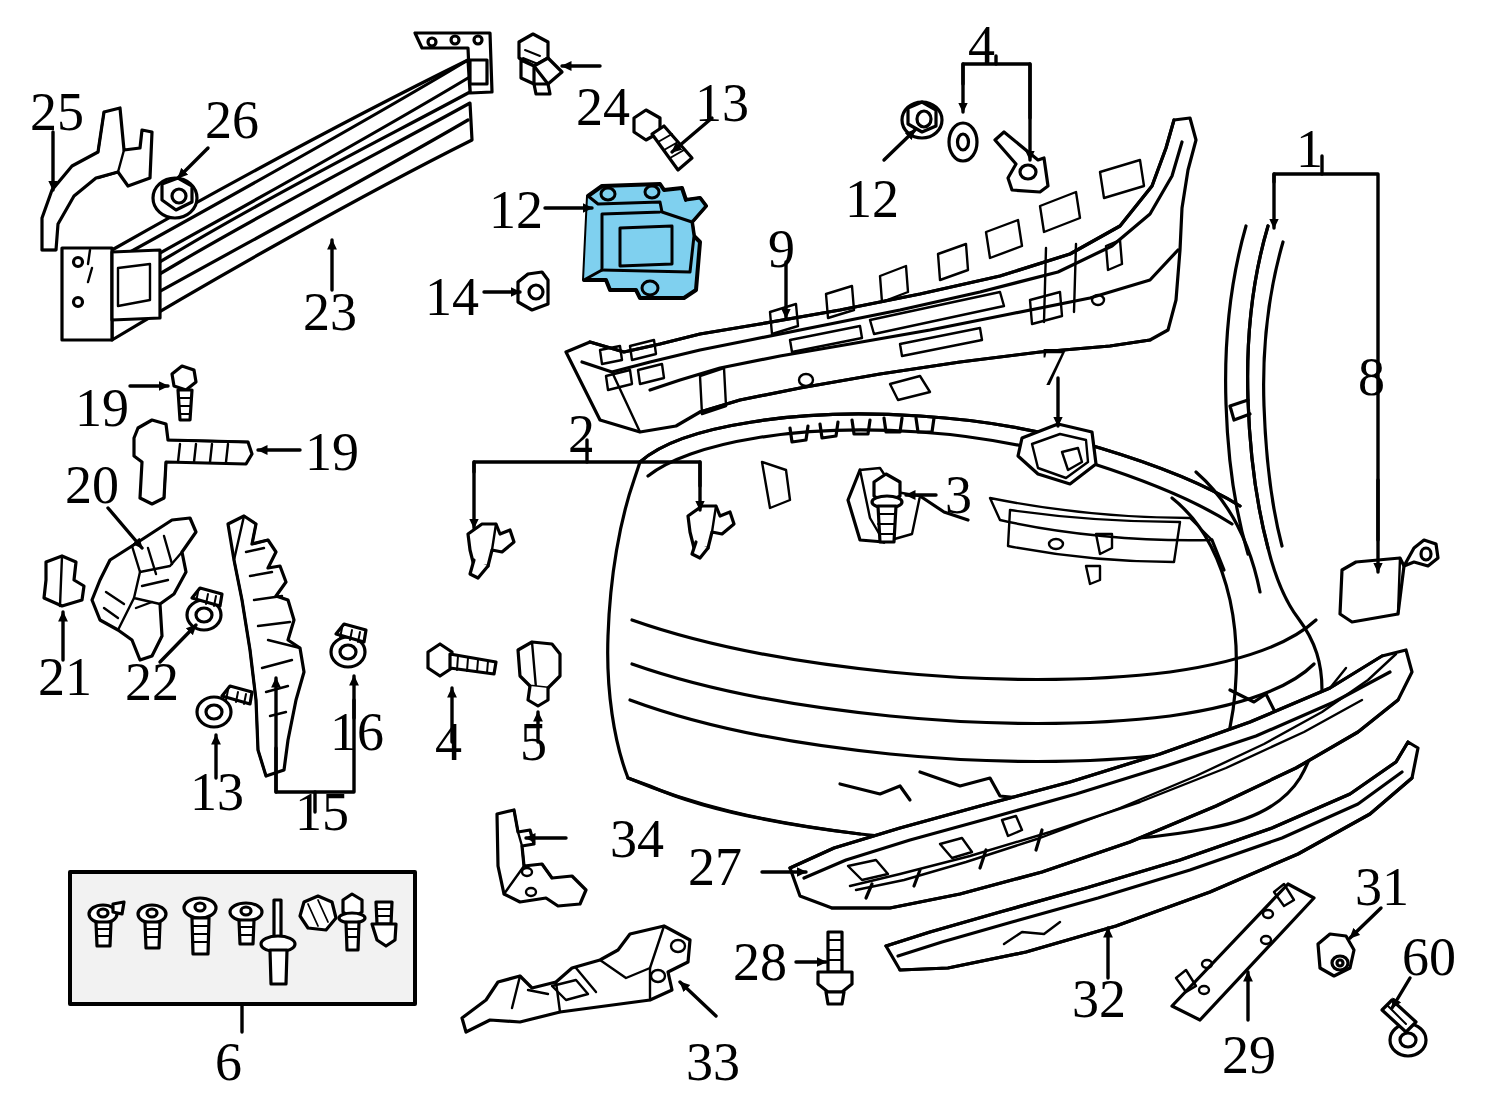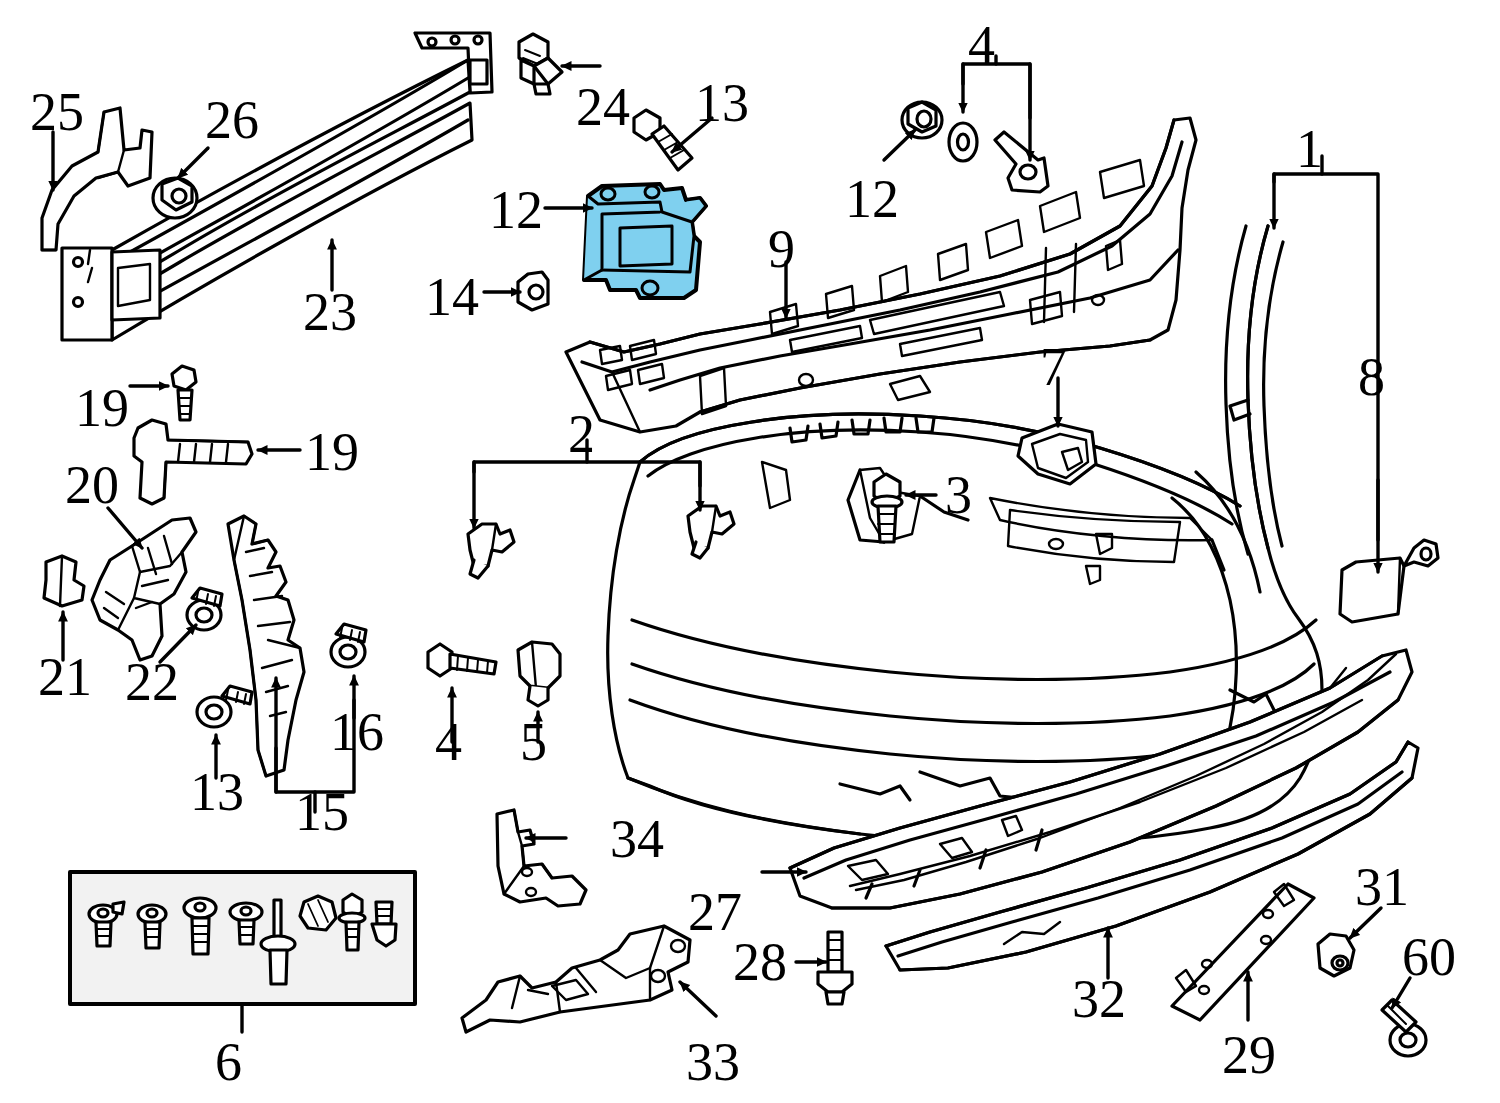--- a/index.html
+++ b/index.html
@@ -530,21 +530,21 @@
   <div class="lbl" style="left:190px;top:765px;">13</div>
   <div class="lbl" style="left:305px;top:425px;">19</div>
   <div class="lbl" style="left:75px;top:365px;margin-top:16px;">19</div>
   <div class="lbl" style="left:65px;top:458px;">20</div>
   <div class="lbl" style="left:38px;top:650px;">21</div>
   <div class="lbl" style="left:125px;top:655px;">22</div>
   <div class="lbl" style="left:303px;top:285px;">23</div>
   <div class="lbl" style="left:576px;top:38px;margin-top:42px;">24</div>
   <div class="lbl" style="left:30px;top:85px;">25</div>
   <div class="lbl" style="left:205px;top:93px;">26</div>
-  <div class="lbl" style="left:688px;top:885px;text-align:right;">27</div>
+  <div class="lbl" style="left:688px;top:840px;text-align:right;">27</div>
   <div class="lbl" style="left:733px;top:935px;">28</div>
   <div class="lbl" style="left:1222px;top:1028px;">29</div>
   <div class="lbl" style="left:1402px;top:930px;">60</div>
   <div class="lbl" style="left:1355px;top:860px;">31</div>
   <div class="lbl" style="left:1072px;top:972px;">32</div>
   <div class="lbl" style="left:686px;top:1035px;">33</div>
   <div class="lbl" style="left:570px;top:812px;margin-left:40px;">34</div>
 
 </div>
 

